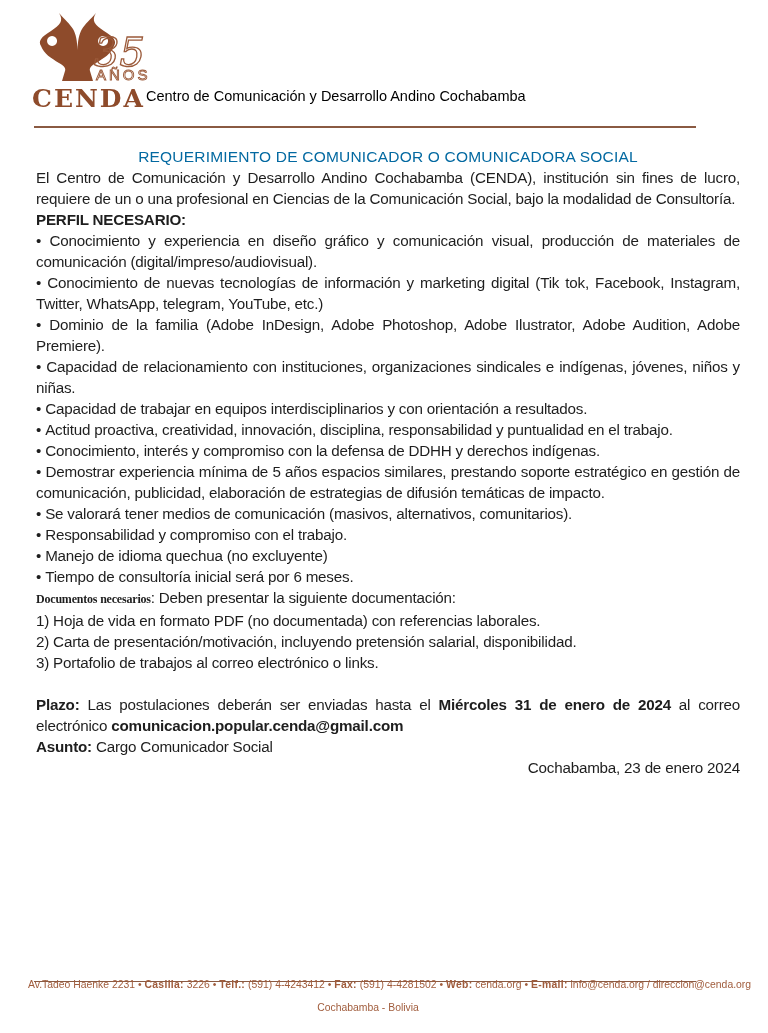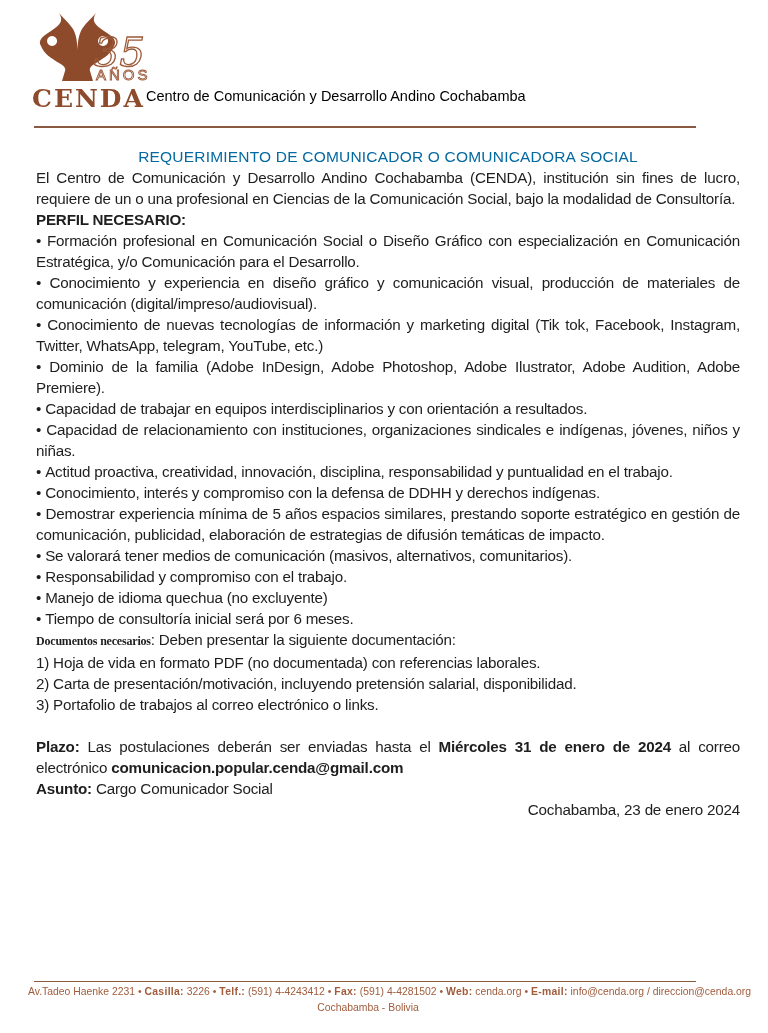--- a/index.html
+++ b/index.html
@@ -31,21 +31,21 @@
   .bullet::before{content:"\2022\00a0 ";}
   .docs-line{margin-top:21px;}
   .serif-bold{font-family:"Liberation Serif",serif;font-weight:bold;font-size:12px;}
   .spacer{height:21px;}
   .b{font-weight:bold;}
   .dateline{text-align:right;margin-top:20px;}
   
   .footer{position:absolute;left:0;top:979px;width:768px;color:#a05c3c;}
   .footer-rule{position:absolute;left:34px;top:2px;width:662px;height:0;
     border-top:1.5px solid #8a5a42;}
-  .footer-line1{position:absolute;left:28px;top:7px;width:680px;
+  .footer-line1{position:absolute;left:28px;top:0;width:680px;
     font-size:10.4px;text-align:center;white-space:nowrap;}
   .footer-line1 .fb{font-weight:bold;letter-spacing:0.3px;}
   .footer-line2{position:absolute;left:28px;top:23px;width:680px;
     font-size:10.4px;text-align:center;}
 </style>
 </head>
 <body>
 
 <div class="page">
 
@@ -67,26 +67,25 @@
   </div>
 
   <div class="content">
 
     <p class="doc-title">REQUERIMIENTO DE COMUNICADOR O COMUNICADORA SOCIAL</p>
 
     <p class="intro">El Centro de Comunicación y Desarrollo Andino Cochabamba (CENDA), institución sin fines de lucro, requiere de un o una profesional en Ciencias de la Comunicación Social, bajo la modalidad de Consultoría.</p>
 
     <p class="section-heading">PERFIL NECESARIO:</p>
 
-    <p class="bullet">Formación profesional en Comunicación Social o Diseño Gráfico con especialización en Comunicación Estratégica, y/o Comunicación para el Desarrollo.</p>
     <p class="bullet">Conocimiento y experiencia en diseño gráfico y comunicación visual, producción de materiales de comunicación (digital/impreso/audiovisual).</p>
     <p class="bullet">Conocimiento de nuevas tecnologías de información y marketing digital (Tik tok, Facebook, Instagram, Twitter, WhatsApp, telegram, YouTube, etc.)</p>
     <p class="bullet">Dominio de la familia (Adobe InDesign, Adobe Photoshop, Adobe Ilustrator, Adobe Audition, Adobe Premiere).</p>
+    <p class="bullet">Capacidad de relacionamiento con instituciones, organizaciones sindicales e indígenas, jóvenes, niños y niñas.</p>
     <p class="bullet">Capacidad de trabajar en equipos interdisciplinarios y con orientación a resultados.</p>
-    <p class="bullet">Capacidad de relacionamiento con instituciones, organizaciones sindicales e indígenas, jóvenes, niños y niñas.</p>
     <p class="bullet">Actitud proactiva, creatividad, innovación, disciplina, responsabilidad y puntualidad en el trabajo.</p>
     <p class="bullet">Conocimiento, interés y compromiso con la defensa de DDHH y derechos indígenas.</p>
     <p class="bullet">Demostrar experiencia mínima de 5 años espacios similares, prestando soporte estratégico en gestión de comunicación, publicidad, elaboración de estrategias de difusión temáticas de impacto.</p>
     <p class="bullet">Se valorará tener medios de comunicación (masivos, alternativos, comunitarios).</p>
     <p class="bullet">Responsabilidad y compromiso con el trabajo.</p>
     <p class="bullet">Manejo de idioma quechua (no excluyente)</p>
     <p class="bullet">Tiempo de consultoría inicial será por 6 meses.</p>
 
     <p class="docs-line"><span class="serif-bold">Documentos necesarios</span><span>: Deben presentar la siguiente documentación:</span></p>
 

